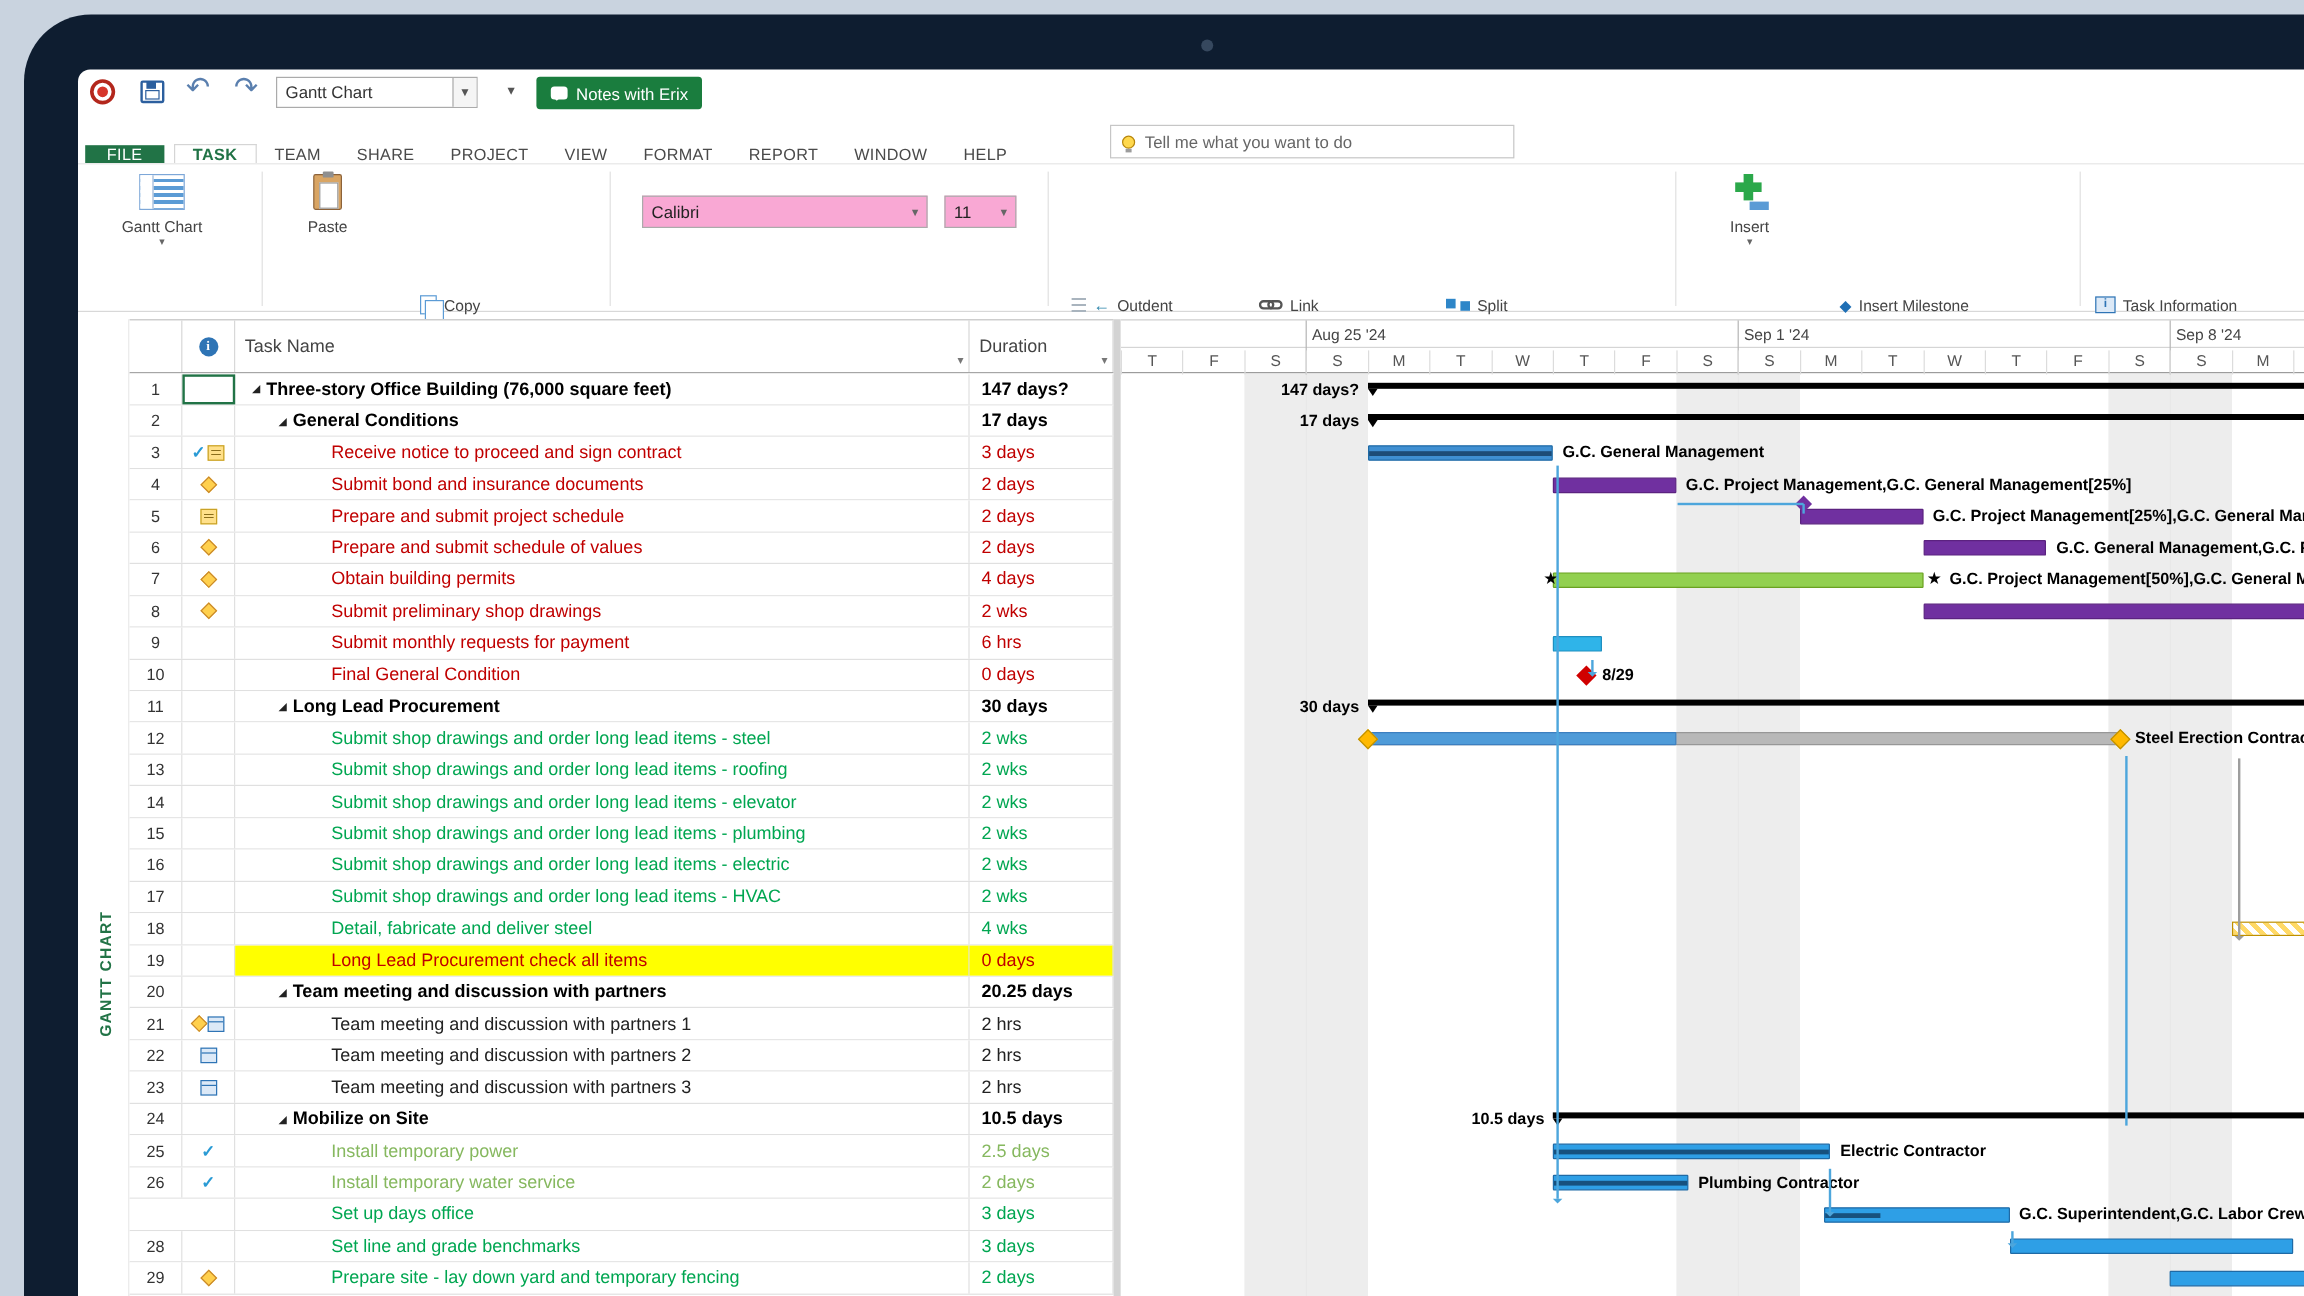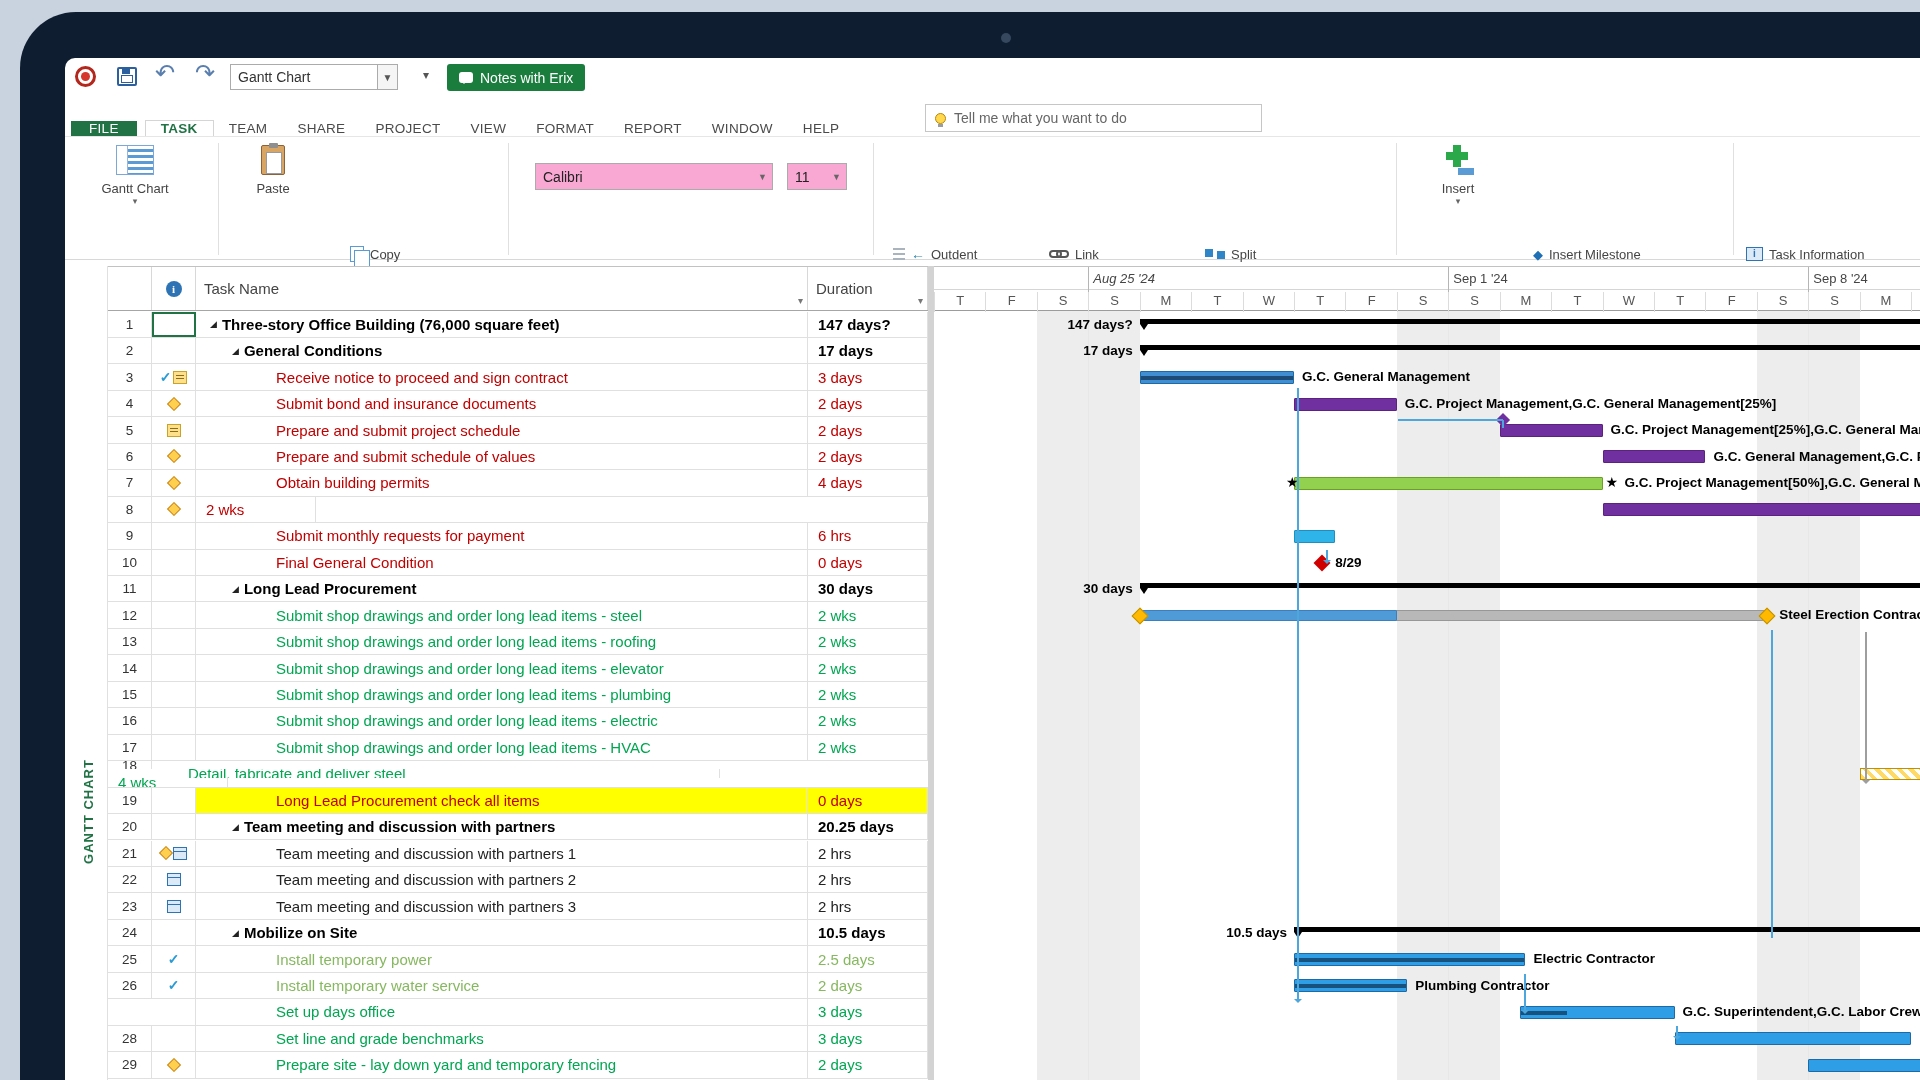--- a/index.html
+++ b/index.html
@@ -404,20 +404,23 @@
             </div>
             <div class="td" style="width: 120px; padding-left: 10px;">
               <span class="c-red">4 days</span>
             </div>
           </div>
           <div class="trow" style="top: 230.65px; height: 26.45px;">
             <div class="td num" style="width: 44px;">8</div>
             <div class="td icons" style="width: 44px;">
               <span class="ic-constraint"></span>
             </div>
+            <div class="td" style="width: 612px; padding-left: 80px;">
+              <span class="c-red">Submit preliminary shop drawings</span>
+            </div>
             <div class="td" style="width: 120px; padding-left: 10px;">
               <span class="c-red">2 wks</span>
             </div>
           </div>
           <div class="trow" style="top: 257.1px; height: 26.45px;">
             <div class="td num" style="width: 44px;">9</div>
             <div class="td icons" style="width: 44px;"></div>
             <div class="td" style="width: 612px; padding-left: 80px;">
               <span class="c-red">Submit monthly requests for payment</span>
             </div>
@@ -499,21 +502,21 @@
           <div class="trow" style="top: 468.7px; height: 26.45px;">
             <div class="td num" style="width: 44px;">17</div>
             <div class="td icons" style="width: 44px;"></div>
             <div class="td" style="width: 612px; padding-left: 80px;">
               <span class="c-green">Submit shop drawings and order long lead items - HVAC</span>
             </div>
             <div class="td" style="width: 120px; padding-left: 10px;">
               <span class="c-green">2 wks</span>
             </div>
           </div>
-          <div class="trow" style="top: 495.15px; height: 26.45px; flex-direction: column;">
+          <div class="trow" style="top: 495.15px; height: 26.45px;">
             <div class="td num" style="width: 44px;">18</div>
             <div class="td icons" style="width: 44px;"></div>
             <div class="td" style="width: 612px; padding-left: 80px;">
               <span class="c-green">Detail, fabricate and deliver steel</span>
             </div>
             <div class="td" style="width: 120px; padding-left: 10px;">
               <span class="c-green">4 wks</span>
             </div>
           </div>
           <div class="trow" style="top: 521.6px; height: 26.45px;">
@@ -714,21 +717,21 @@
           <div class="conn" style="background: rgb(77, 166, 220); left: 463.899px; top: 108.474px; width: 105.431px; height: 2px;"></div>
           <div class="conn" style="background: rgb(77, 166, 220); left: 568.33px; top: 109.474px; width: 2px; height: 7.935px;"></div>
           <div class="conn" style="background: rgb(77, 166, 220); left: 590.445px; top: 663.072px; width: 2px; height: 35.7075px;"></div>
           <div class="connarrow" style="border-top-color: rgb(77, 166, 220); left: 587.445px; top: 698.78px;"></div>
           <div class="conn" style="background: rgb(77, 166, 220); left: 742.163px; top: 714.65px; width: 2px; height: 10.58px;"></div>
           <div class="connarrow" style="border-top-color: rgb(77, 166, 220); left: 739.163px; top: 725.23px;"></div>
         </div>
       <div class="chead" id="chead">
         <div class="wkrow"></div>
       <div class="wkline" style="left: 154.29px;"></div>
-          <div class="wklabel" style="left: 159.29px; font-style: italic;">Aug 25 '24</div>
+          <div class="wklabel" style="left: 159.29px;">Aug 25 '24</div>
           <div class="wkline" style="left: 514.3px;"></div>
           <div class="wklabel" style="left: 519.3px;">Sep 1 '24</div>
           <div class="wkline" style="left: 874.31px;"></div>
           <div class="wklabel" style="left: 879.31px;">Sep 8 '24</div>
           <div class="daycell" style="left: 0px; width: 51.43px;">T</div>
           <div class="daycell" style="left: 51.43px; width: 51.43px;">F</div>
           <div class="daycell" style="left: 102.86px; width: 51.43px;">S</div>
           <div class="daycell" style="left: 154.29px; width: 51.43px;">S</div>
           <div class="daycell" style="left: 205.72px; width: 51.43px;">M</div>
           <div class="daycell" style="left: 257.15px; width: 51.43px;">T</div>

